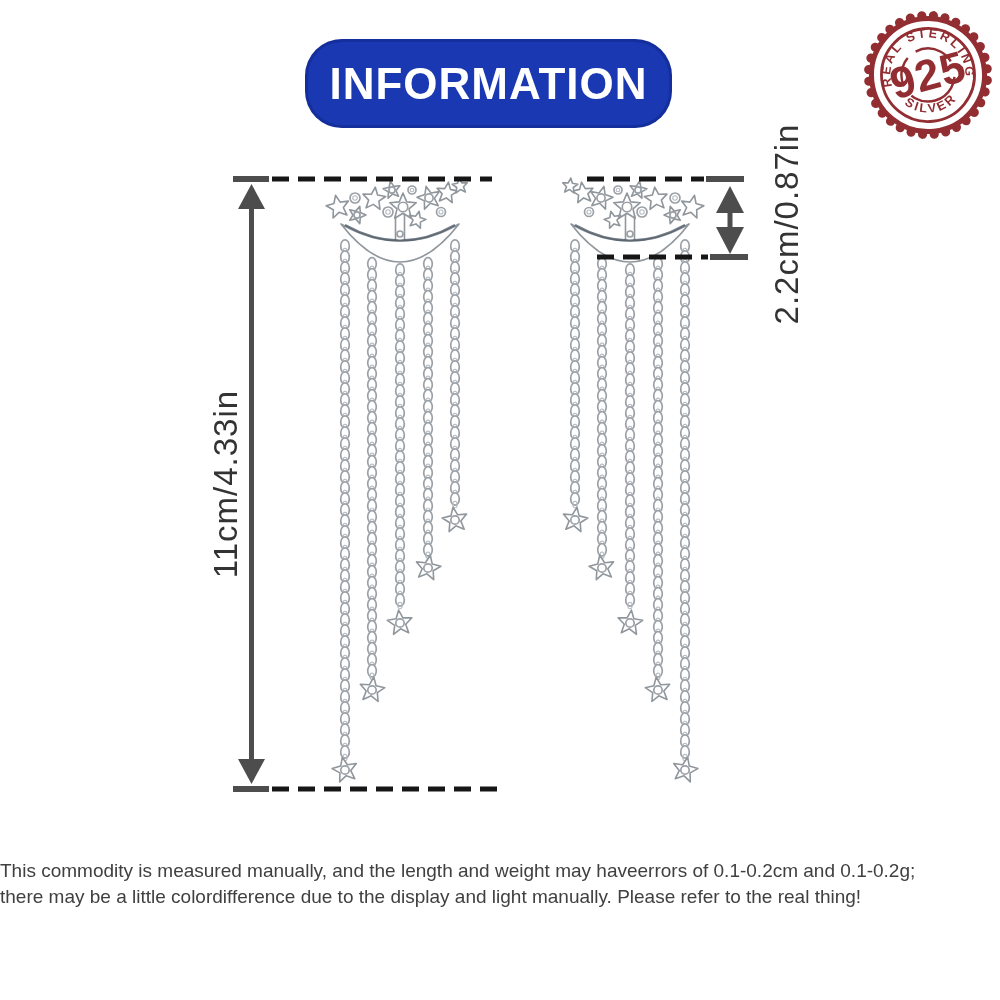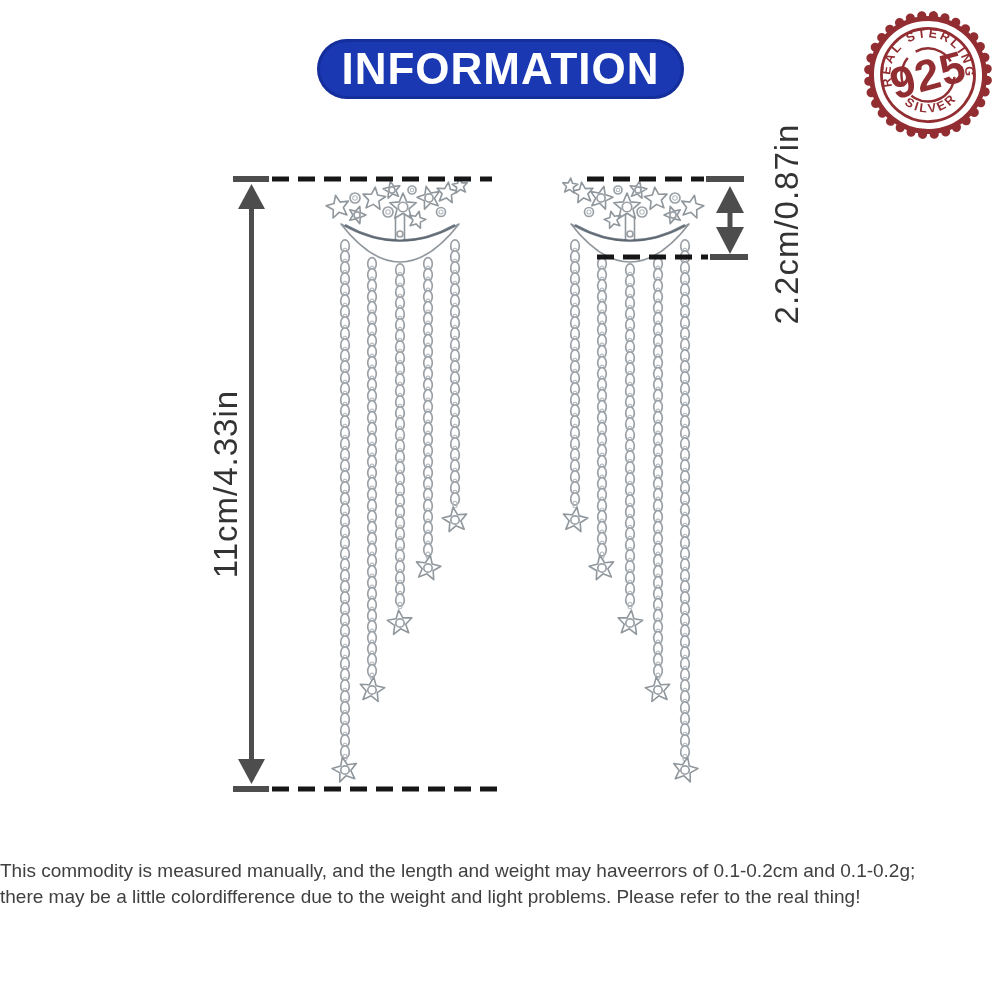--- a/index.html
+++ b/index.html
@@ -1,21 +1,21 @@
 <!DOCTYPE html>
 <html style="--banner-blue: #1a38b2;"><head>
 <meta charset="utf-8">
 <style>
   html,body{margin:0;padding:0;}
   body{
     width:1000px;height:1000px;position:relative;background:#ffffff;
     font-family:"Liberation Sans", sans-serif;overflow:hidden;
   }
   .banner{
-    position:absolute;left:317px;top:39px;width:367px;height:60px;
+    position:absolute;left:305px;top:39px;width:367px;height:89px;
     background:var(--banner-blue,#1a38b2);border-radius:37px;
     display:flex;align-items:center;justify-content:center;
     box-shadow:inset 0 0 0 3px rgba(5,15,90,.25);
   }
   .banner span{
     color:#ffffff;font-size:44px;font-weight:bold;letter-spacing:1px;
   }
   .rot-label{
     position:absolute;white-space:nowrap;color:#333333;
     font-size:33px;font-weight:400;letter-spacing:1px;
@@ -909,14 +909,14 @@
     <text class="stampArc" letter-spacing="4">
       <textPath href="#arcBottom" startOffset="50%" text-anchor="middle">SILVER</textPath>
     </text>
     <circle class="stampStroke" cx="928" cy="75" r="26.5" stroke-width="2.4" stroke-dasharray="46 12 30 10 40 16" transform="rotate(35 928 75)"></circle>
     <text class="stamp925" x="928" y="90" transform="rotate(-9 928 75)">925</text>
   </g>
 </svg>
 
 <div class="footer">
   <div>This commodity is measured manually, and the length and weight may haveerrors of 0.1-0.2cm and 0.1-0.2g;</div>
-  <div>there may be a little colordifference due to the weight and light problems. Please refer to the real thing!</div>
+  <div>there may be a little colordifference due to the display and light manually. Please refer to the real thing!</div>
 </div>
 
 </body></html>

